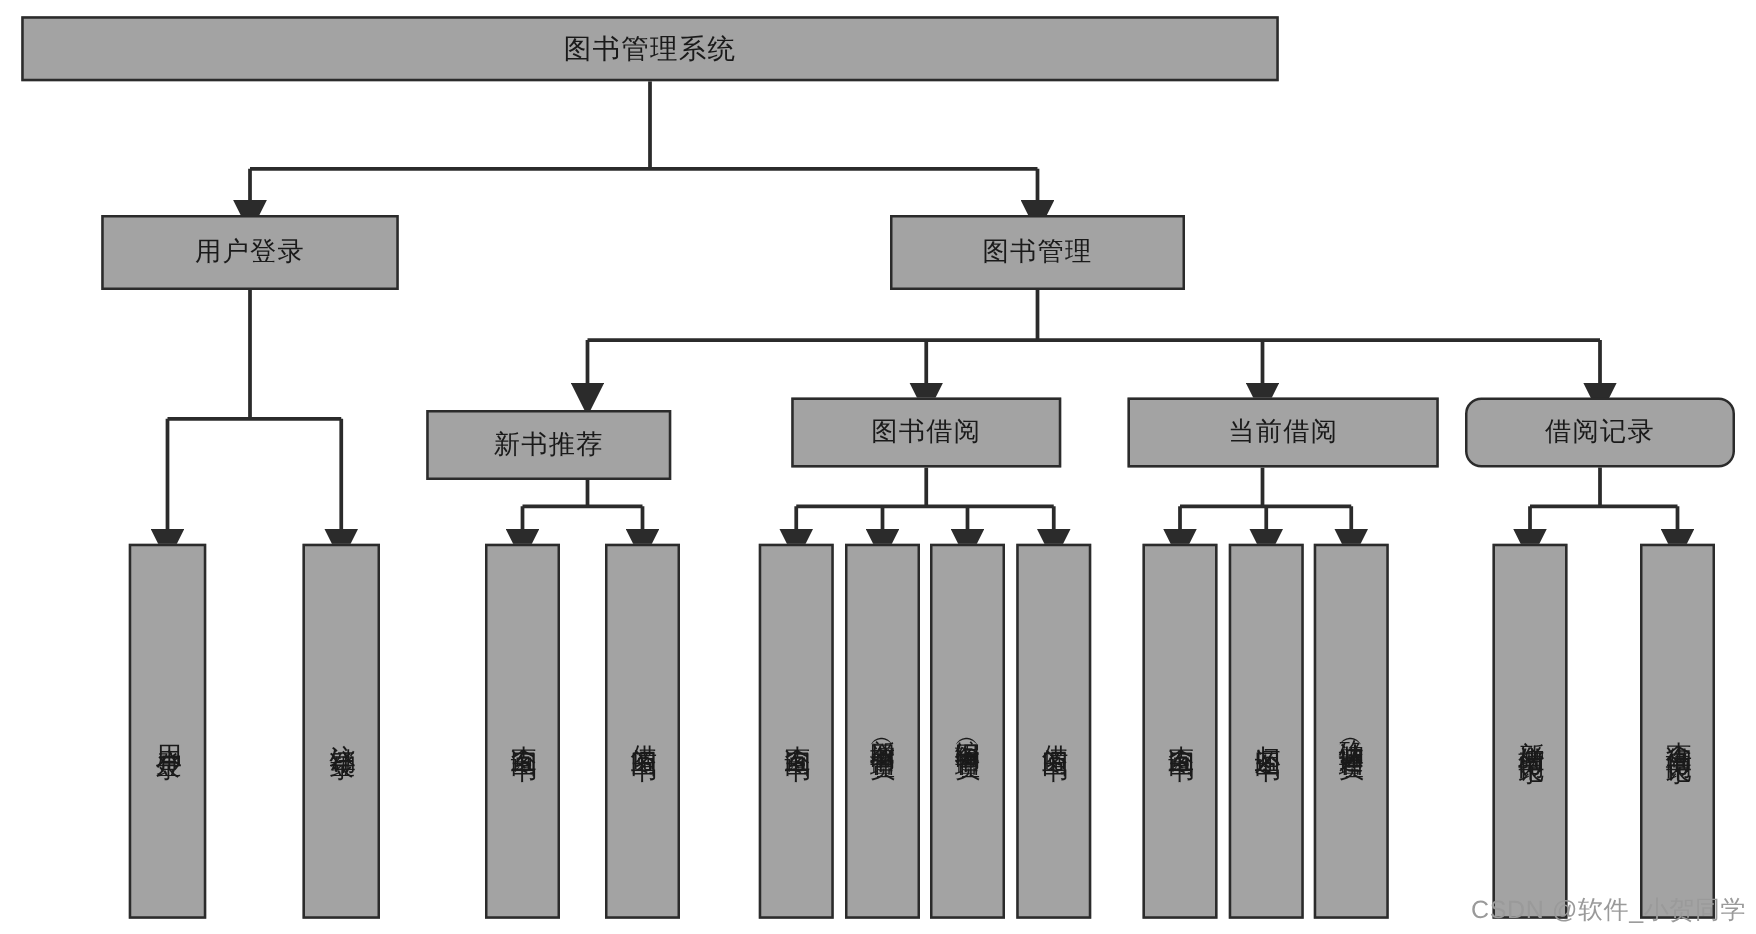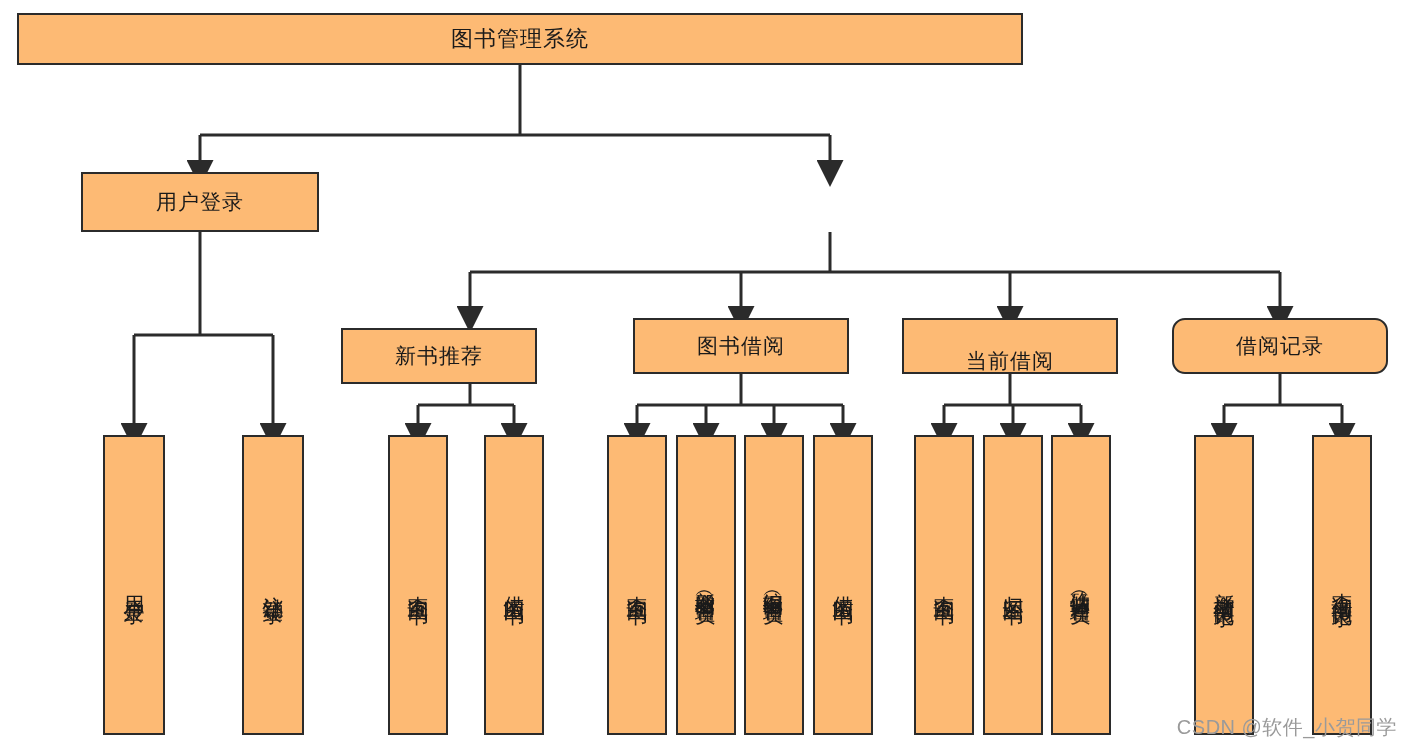--- a/index.html
+++ b/index.html
@@ -22,21 +22,21 @@
     left: 0;
     top: 0;
     width: 1405px;
     height: 747px;
     pointer-events: none;
   }
   .node {
     position: absolute;
     box-sizing: border-box;
     border: 2px solid #2b2b2b;
-    background: #fdba74;
+    background: #a3a3a3;
     display: flex;
     align-items: center;
     justify-content: center;
     color: #1a1a1a;
   }
   .node.horizontal {
     font-size: 21px;
     letter-spacing: 1px;
     line-height: 1.1;
     text-align: center;
@@ -123,28 +123,31 @@
     </g>
   </svg>
 
   <div class="node horizontal root" id="node-root" style="left: 17px; top: 13px; width: 1006px; height: 52px;">
     <span>图书管理系统</span>
   </div>
 
   <div class="node horizontal" id="node-l2-0" style="left: 81px; top: 172px; width: 238px; height: 60px;">
     <span>用户登录</span>
   </div>
+  <div class="node horizontal" id="node-l2-1" style="left: 712px; top: 172px; width: 236px; height: 60px;">
+    <span>图书管理</span>
+  </div>
 
   <div class="node horizontal" id="node-l3-0" style="left: 341px; top: 318px; width: 196px; height: 56px; margin-top: 10px;">
     <span>新书推荐</span>
   </div>
   <div class="node horizontal" id="node-l3-1" style="left: 633px; top: 318px; width: 216px; height: 56px;">
     <span>图书借阅</span>
   </div>
-  <div class="node horizontal" id="node-l3-2" style="left: 902px; top: 318px; width: 216px; height: 56px; align-items: flex-end;">
+  <div class="node horizontal" id="node-l3-2" style="left: 902px; top: 318px; width: 249px; height: 56px;">
     <span>当前借阅</span>
   </div>
   <div class="node horizontal" id="node-l3-3" style="left: 1172px; top: 318px; width: 216px; height: 56px; border-radius: 13px;">
     <span>借阅记录</span>
   </div>
 
   <div class="node vertical" id="node-leaf-0" style="left: 103px; top: 435px; width: 62px; height: 300px;">
     <span>用户登录</span>
   </div>
   <div class="node vertical" id="node-leaf-1" style="left: 242px; top: 435px; width: 62px; height: 300px;">

